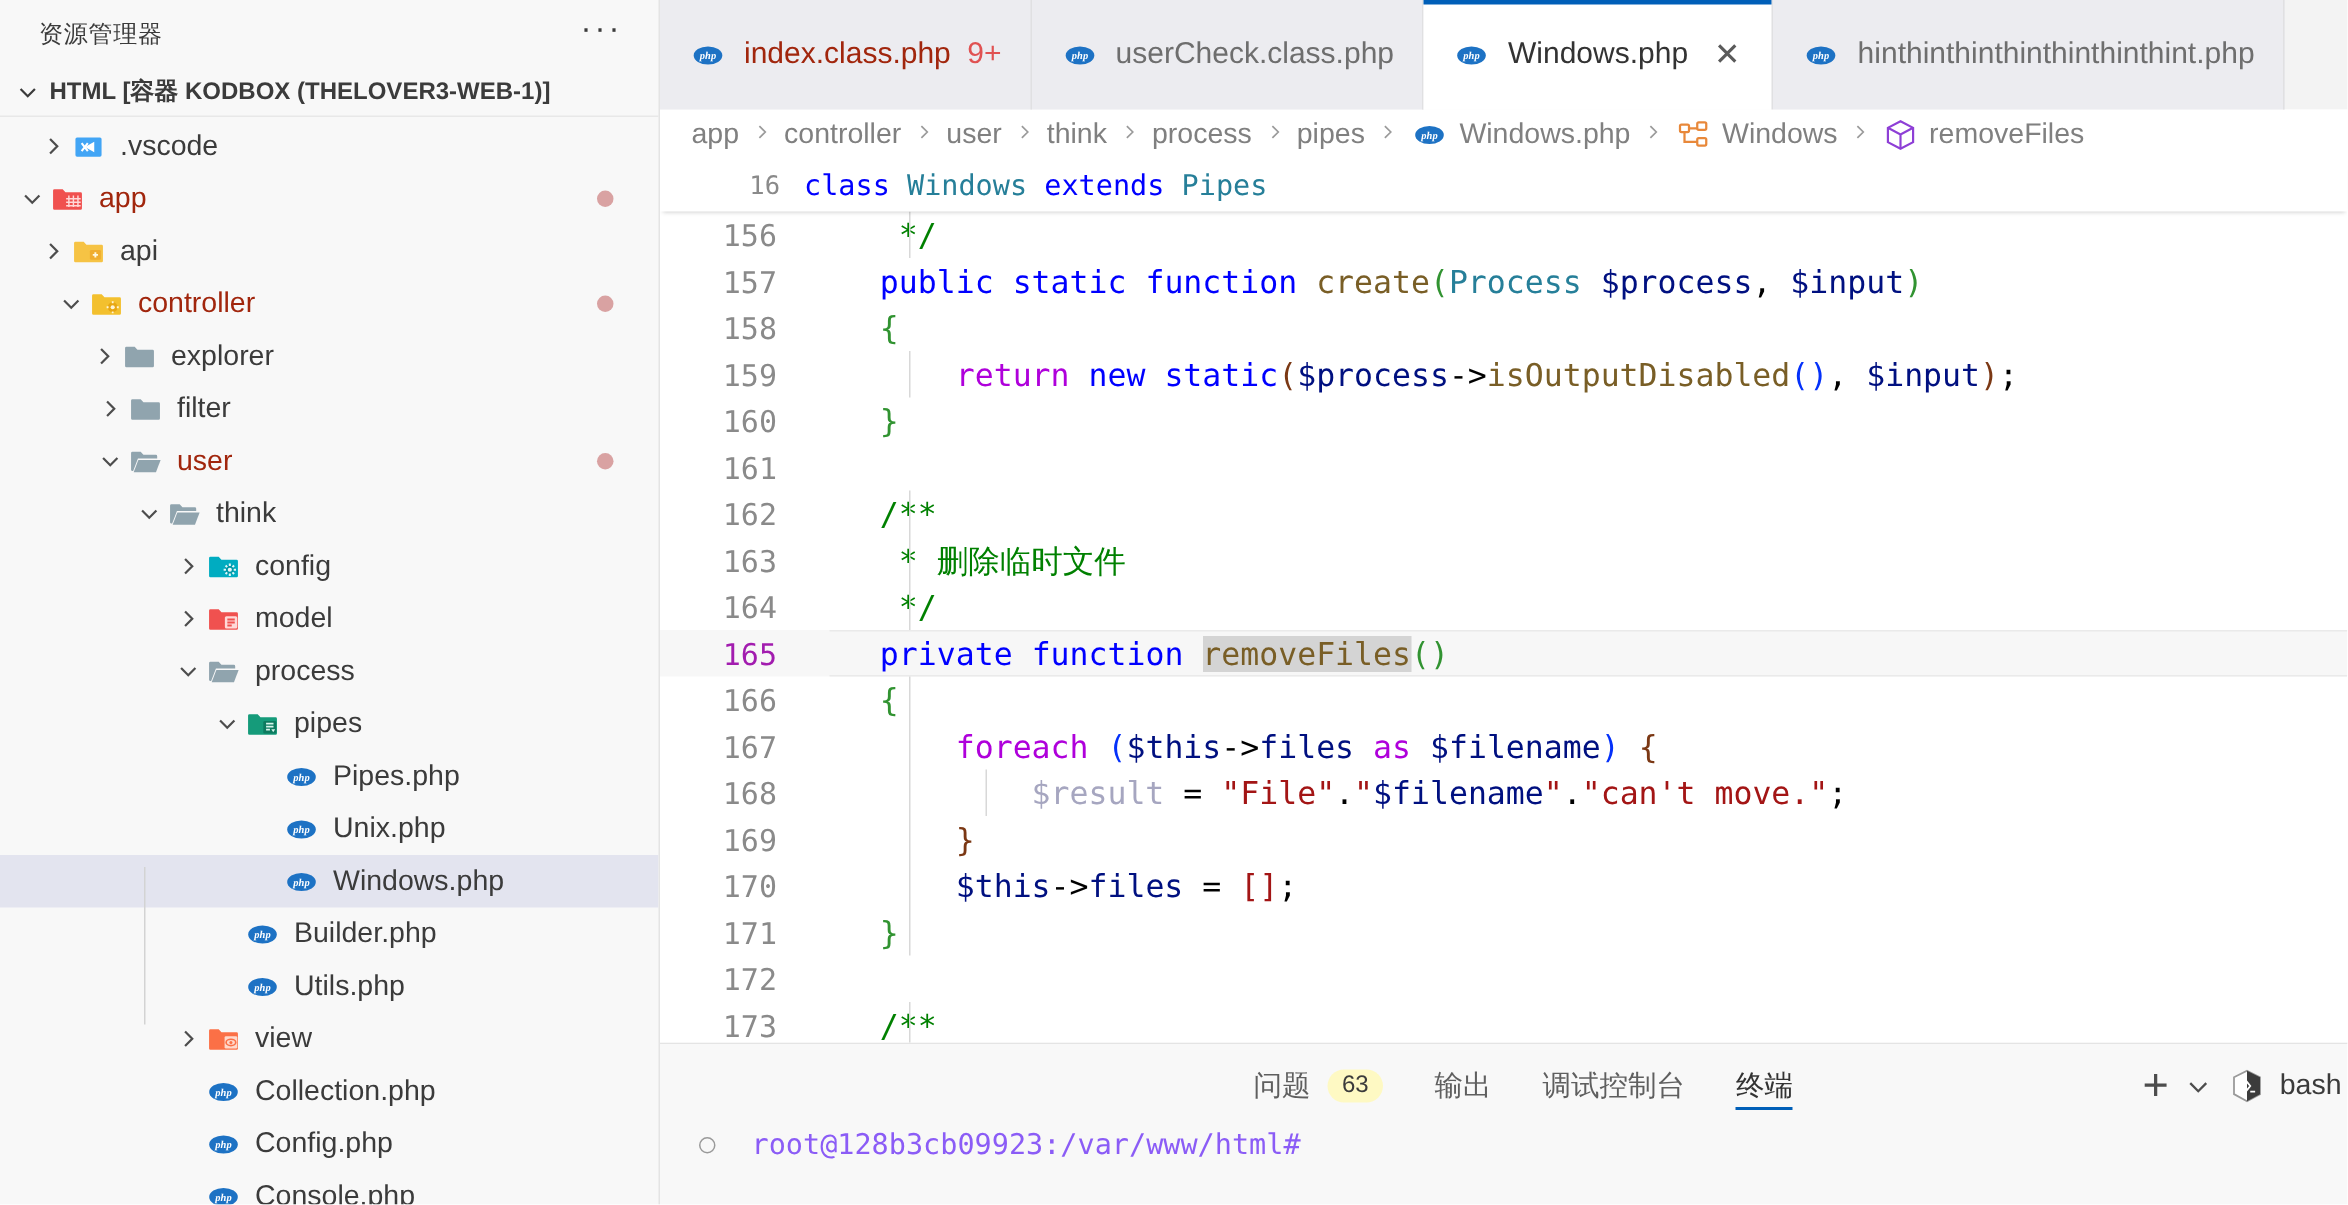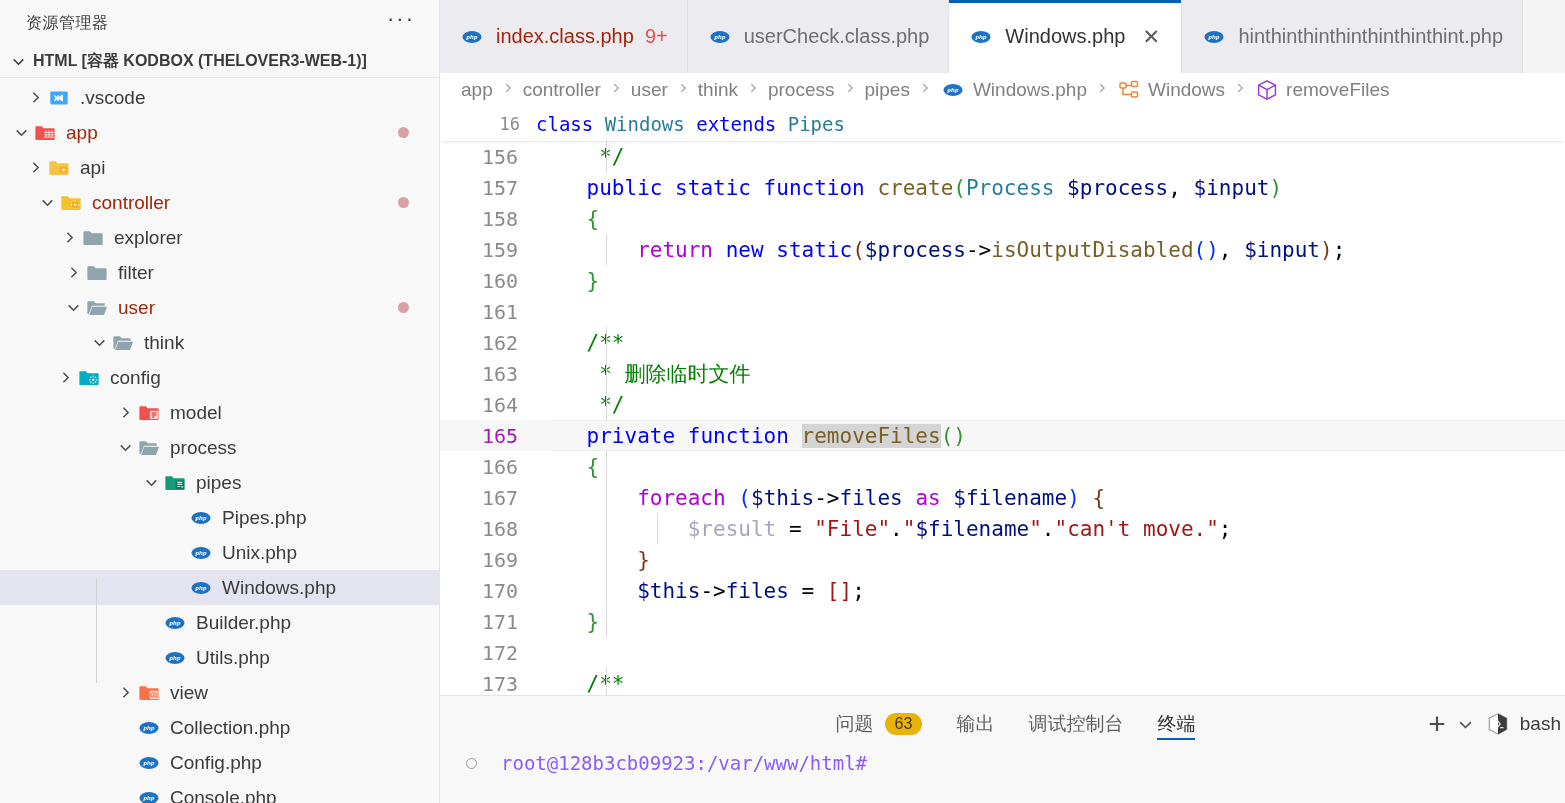--- a/index.html
+++ b/index.html
@@ -157,21 +157,21 @@
   .ptab {
     font-size: 19px; color: #5f5f5f; display: flex; align-items: center;
     gap: 11px; height: 56px; padding: 0 17px; position: relative; cursor: pointer;
   }
   .ptab.active { color: #333333; }
   .ptab.active::after {
     content: ""; position: absolute; left: 17px; right: 17px; bottom: 12px;
     height: 2px; background: #005fb8;
   }
   .pbadge {
-    background: #eab308; color: #3b3b3b; font-size: 16px;
+    background: #fef9c3; color: #3b3b3b; font-size: 16px;
     border-radius: 11px; padding: 2px 10px; min-width: 34px; text-align: center;
   }
   .panel-actions {
     position: absolute; right: 0; top: 0; height: 56px;
     display: flex; align-items: center; gap: 10px; padding-right: 4px;
   }
   .plus-icon { font-size: 30px; color: #4d4d4d; font-weight: 300; line-height: 1; cursor: pointer; }
   .chev-icon { color: #4d4d4d; display: flex; align-items: center; cursor: pointer; }
   .term-chip { display: flex; align-items: center; gap: 9px; font-size: 19px; color: #3b3b3b; cursor: pointer; }
   .panel-body { flex: 1; padding-left: 26px; display: flex; align-items: flex-start; }
@@ -320,21 +320,21 @@
             </svg>
           </span>
           <span class="ficon">
             <svg width="26" height="22" viewBox="0 0 24 24">
               <path d="M1.5 5.5 A1 1 0 0 1 2.5 4.5 H8.5 L10.5 6.8 H19.5 A1 1 0 0 1 20.5 7.8 V9.5 H6.5 L3 18.5 H2.5 A1 1 0 0 1 1.5 17.8 Z" fill="#90a4ae"></path>
               <path d="M6.8 10.5 H23 L19.6 19.5 H3.4 Z" fill="#90a4ae"></path>
             </svg>
           </span>
           <span class="rlabel">think</span>
         </div>
-        <div class="row" style="padding-left: 54px;">
+        <div class="row" style="padding-left: 114px;">
           <span class="twisty">
             <svg width="17" height="17" viewBox="0 0 16 16">
               <path d="M6 3.5 L10.5 8 L6 12.5" fill="none" stroke="#4d4d4d" stroke-width="1.4"></path>
             </svg>
           </span>
           <span class="ficon">
             <svg width="26" height="22" viewBox="0 0 24 24">
               <path d="M1.5 5.5 A1 1 0 0 1 2.5 4.5 H8.5 L10.5 6.8 H21.5 A1 1 0 0 1 22.5 7.8 V18.5 A1 1 0 0 1 21.5 19.5 H2.5 A1 1 0 0 1 1.5 18.5 Z" fill="#00acc1"></path>
               <circle cx="16.6" cy="14" r="3.7" fill="#0097a7"></circle>
               <circle cx="16.6" cy="14" r="1.5" fill="#e0f7fa"></circle>

